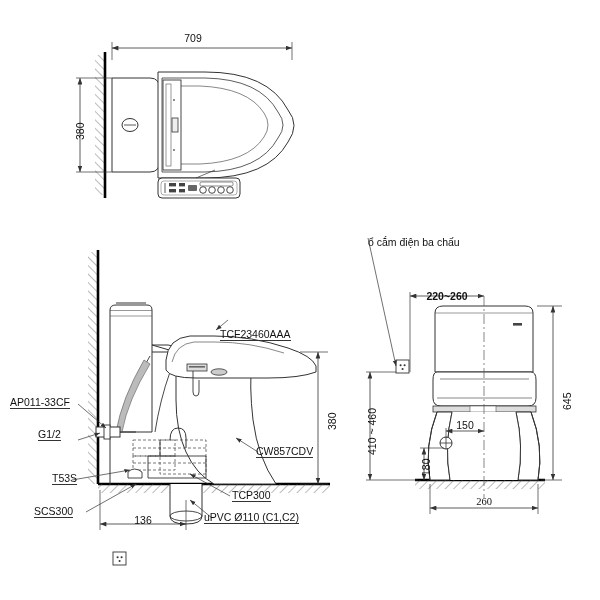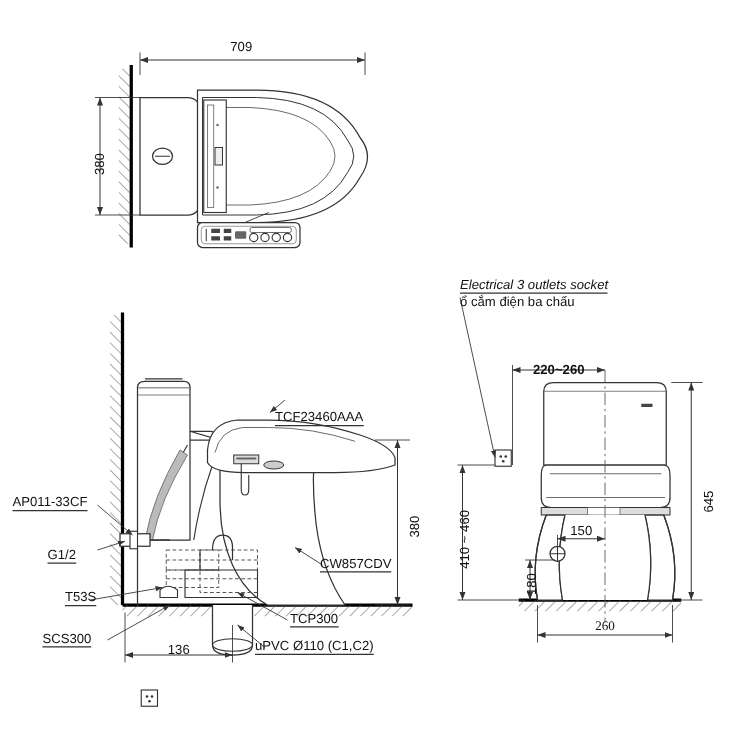--- a/index.html
+++ b/index.html
@@ -315,31 +315,30 @@
     <g transform="translate(113,552)">
       <use href="#socketSym"></use>
     </g>
   </svg>
 
   <div class="t dim" style="left:193px;top:32px;transform:translateX(-50%);">709</div>
   <div class="t dim vert" style="left:74px;top:140px;">380</div>
 
   <div class="t lab u" style="left:220px;top:328px;">TCF23460AAA</div>
   <div class="t lab u" style="left:10px;top:396px;">AP011-33CF</div>
-  <div class="t lab u" style="left:38px;top:438px;text-align:right;">G1/2</div>
+  <div class="t lab u" style="left:38px;top:428px;text-align:right;">G1/2</div>
   <div class="t lab u" style="left:52px;top:472px;">T53S</div>
   <div class="t lab u" style="left:34px;top:505px;">SCS300</div>
   <div class="t lab u" style="left:256px;top:445px;">CW857CDV</div>
   <div class="t lab u" style="left:232px;top:489px;">TCP300</div>
   <div class="t lab u" style="left:204px;top:511px;">uPVC Ø110 (C1,C2)</div>
 
   <div class="t dim vert" style="left:326px;top:430px;">380</div>
   <div class="t dim" style="left:143px;top:514px;transform:translateX(-50%);">136</div>
 
-  <div class="t lab ital u" style="left:368px;top:222px;">Electrical 3 outlets socket</div>
   <div class="t lab" style="left:368px;top:236px;">ổ cắm điện ba chấu</div>
 
   <div class="t dim" style="left:447px;top:290px;transform:translateX(-50%);font-weight:bold;">220~260</div>
   <div class="t dim vert" style="left:561px;top:410px;">645</div>
   <div class="t dim vert" style="left:366px;top:455px;">410 ~ 460</div>
   <div class="t dim" style="left:465px;top:419px;transform:translateX(-50%);">150</div>
   <div class="t dim vert" style="left:420px;top:476px;">180</div>
   <div class="t dim" style="left:484px;top:496px;transform:translateX(-50%);font-family:Liberation Serif, serif;">260</div>
 
 

